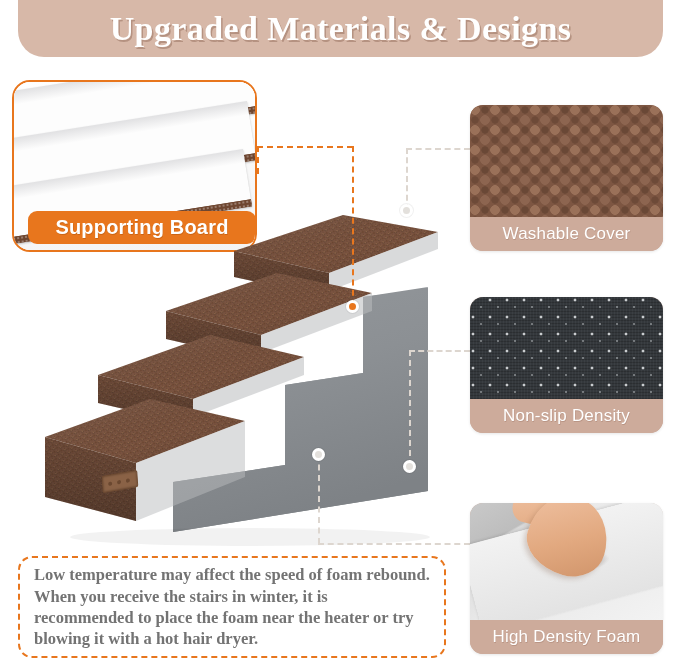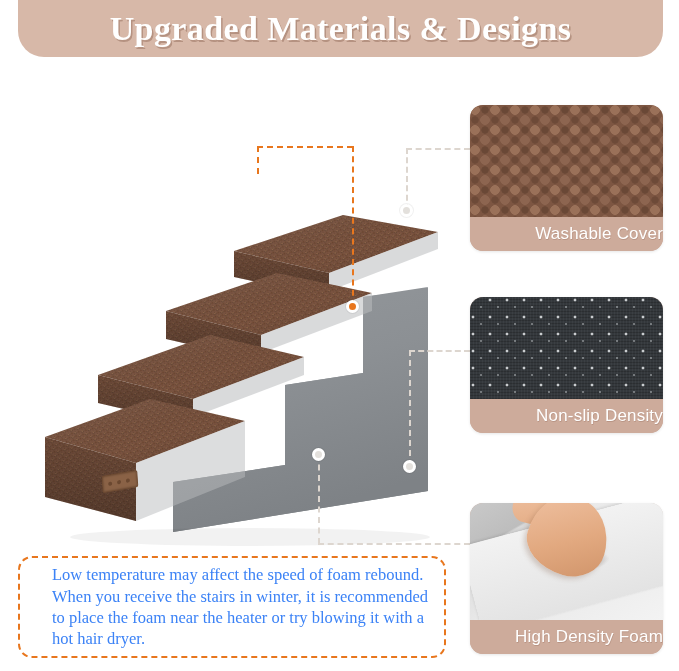--- a/index.html
+++ b/index.html
@@ -97,21 +97,21 @@
   .feat{
     position:absolute; left:470px; width:193px;
     border-radius:13px; overflow:hidden;
     background:#cdab9b;
     box-shadow:0 1px 3px rgba(0,0,0,.10);
   }
   .feat-img{ position:absolute; left:0; top:0; right:0; }
   .feat-cap{
     position:absolute; left:0; right:0; bottom:0; height:34px;
     background:#cdab9b;
-    display:flex; align-items:center; justify-content:flex-end;
+    display:flex; align-items:center; justify-content:center;
   }
   .feat-cap span{
     color:#ffffff; font-size:17px; letter-spacing:.2px;
     text-shadow:.5px .5px 0 rgba(150,110,92,.35);
     white-space:nowrap;
   }
 
   #feat-cover{ top:105px; height:146px; }
   #feat-cover .feat-img{
     height:112px;
@@ -205,33 +205,52 @@
   
   .note{
     position:absolute; left:18px; top:556px; width:428px; height:102px;
     border:2px dashed #e8761d; border-radius:14px;
     background:#ffffff;
     display:flex; align-items:center; justify-content:center;
     padding:6px 14px;
   }
   .note p{
     font-family:"Liberation Serif", serif;
-    font-weight:normal; font-size:16.5px; line-height:1.30;
-    color:#3b82f6; text-align:left;margin-left:18px;
+    font-weight:bold; font-size:16.5px; line-height:1.30;
+    color:#737373; text-align:left;
   }
 </style>
 </head>
 <body>
 
 <div id="stage">
 
   <div class="header-banner">
     <div class="header-title">Upgraded Materials &amp; Designs</div>
   </div>
 
+  <div class="sb-panel">
+    <div class="sb-photo">
+      <div class="board board-a">
+        <div class="board-hi"></div>
+        <div class="mesh-edge"></div>
+      </div>
+      <div class="board board-b">
+        <div class="board-hi"></div>
+        <div class="mesh-edge"></div>
+      </div>
+      <div class="board board-c">
+        <div class="board-hi"></div>
+        <div class="mesh-edge"></div>
+      </div>
+    </div>
+    <div class="sb-label">
+      <span>Supporting Board</span>
+    </div>
+  </div>
 
 
   <div id="stairs">
     <svg viewBox="0 0 420 370" xmlns="http://www.w3.org/2000/svg">
       <defs>
         <pattern id="mesh" width="5" height="5" patternUnits="userSpaceOnUse" patternTransform="rotate(32)">
           <rect width="5" height="5" fill="#7a5340"></rect>
           <circle cx="1.3" cy="1.3" r="1.25" fill="#8e miejsce"></circle>
           <circle cx="1.3" cy="1.3" r="1.25" fill="#8d6349"></circle>
           <circle cx="3.7" cy="3.7" r="1.05" fill="#6a452f"></circle>

